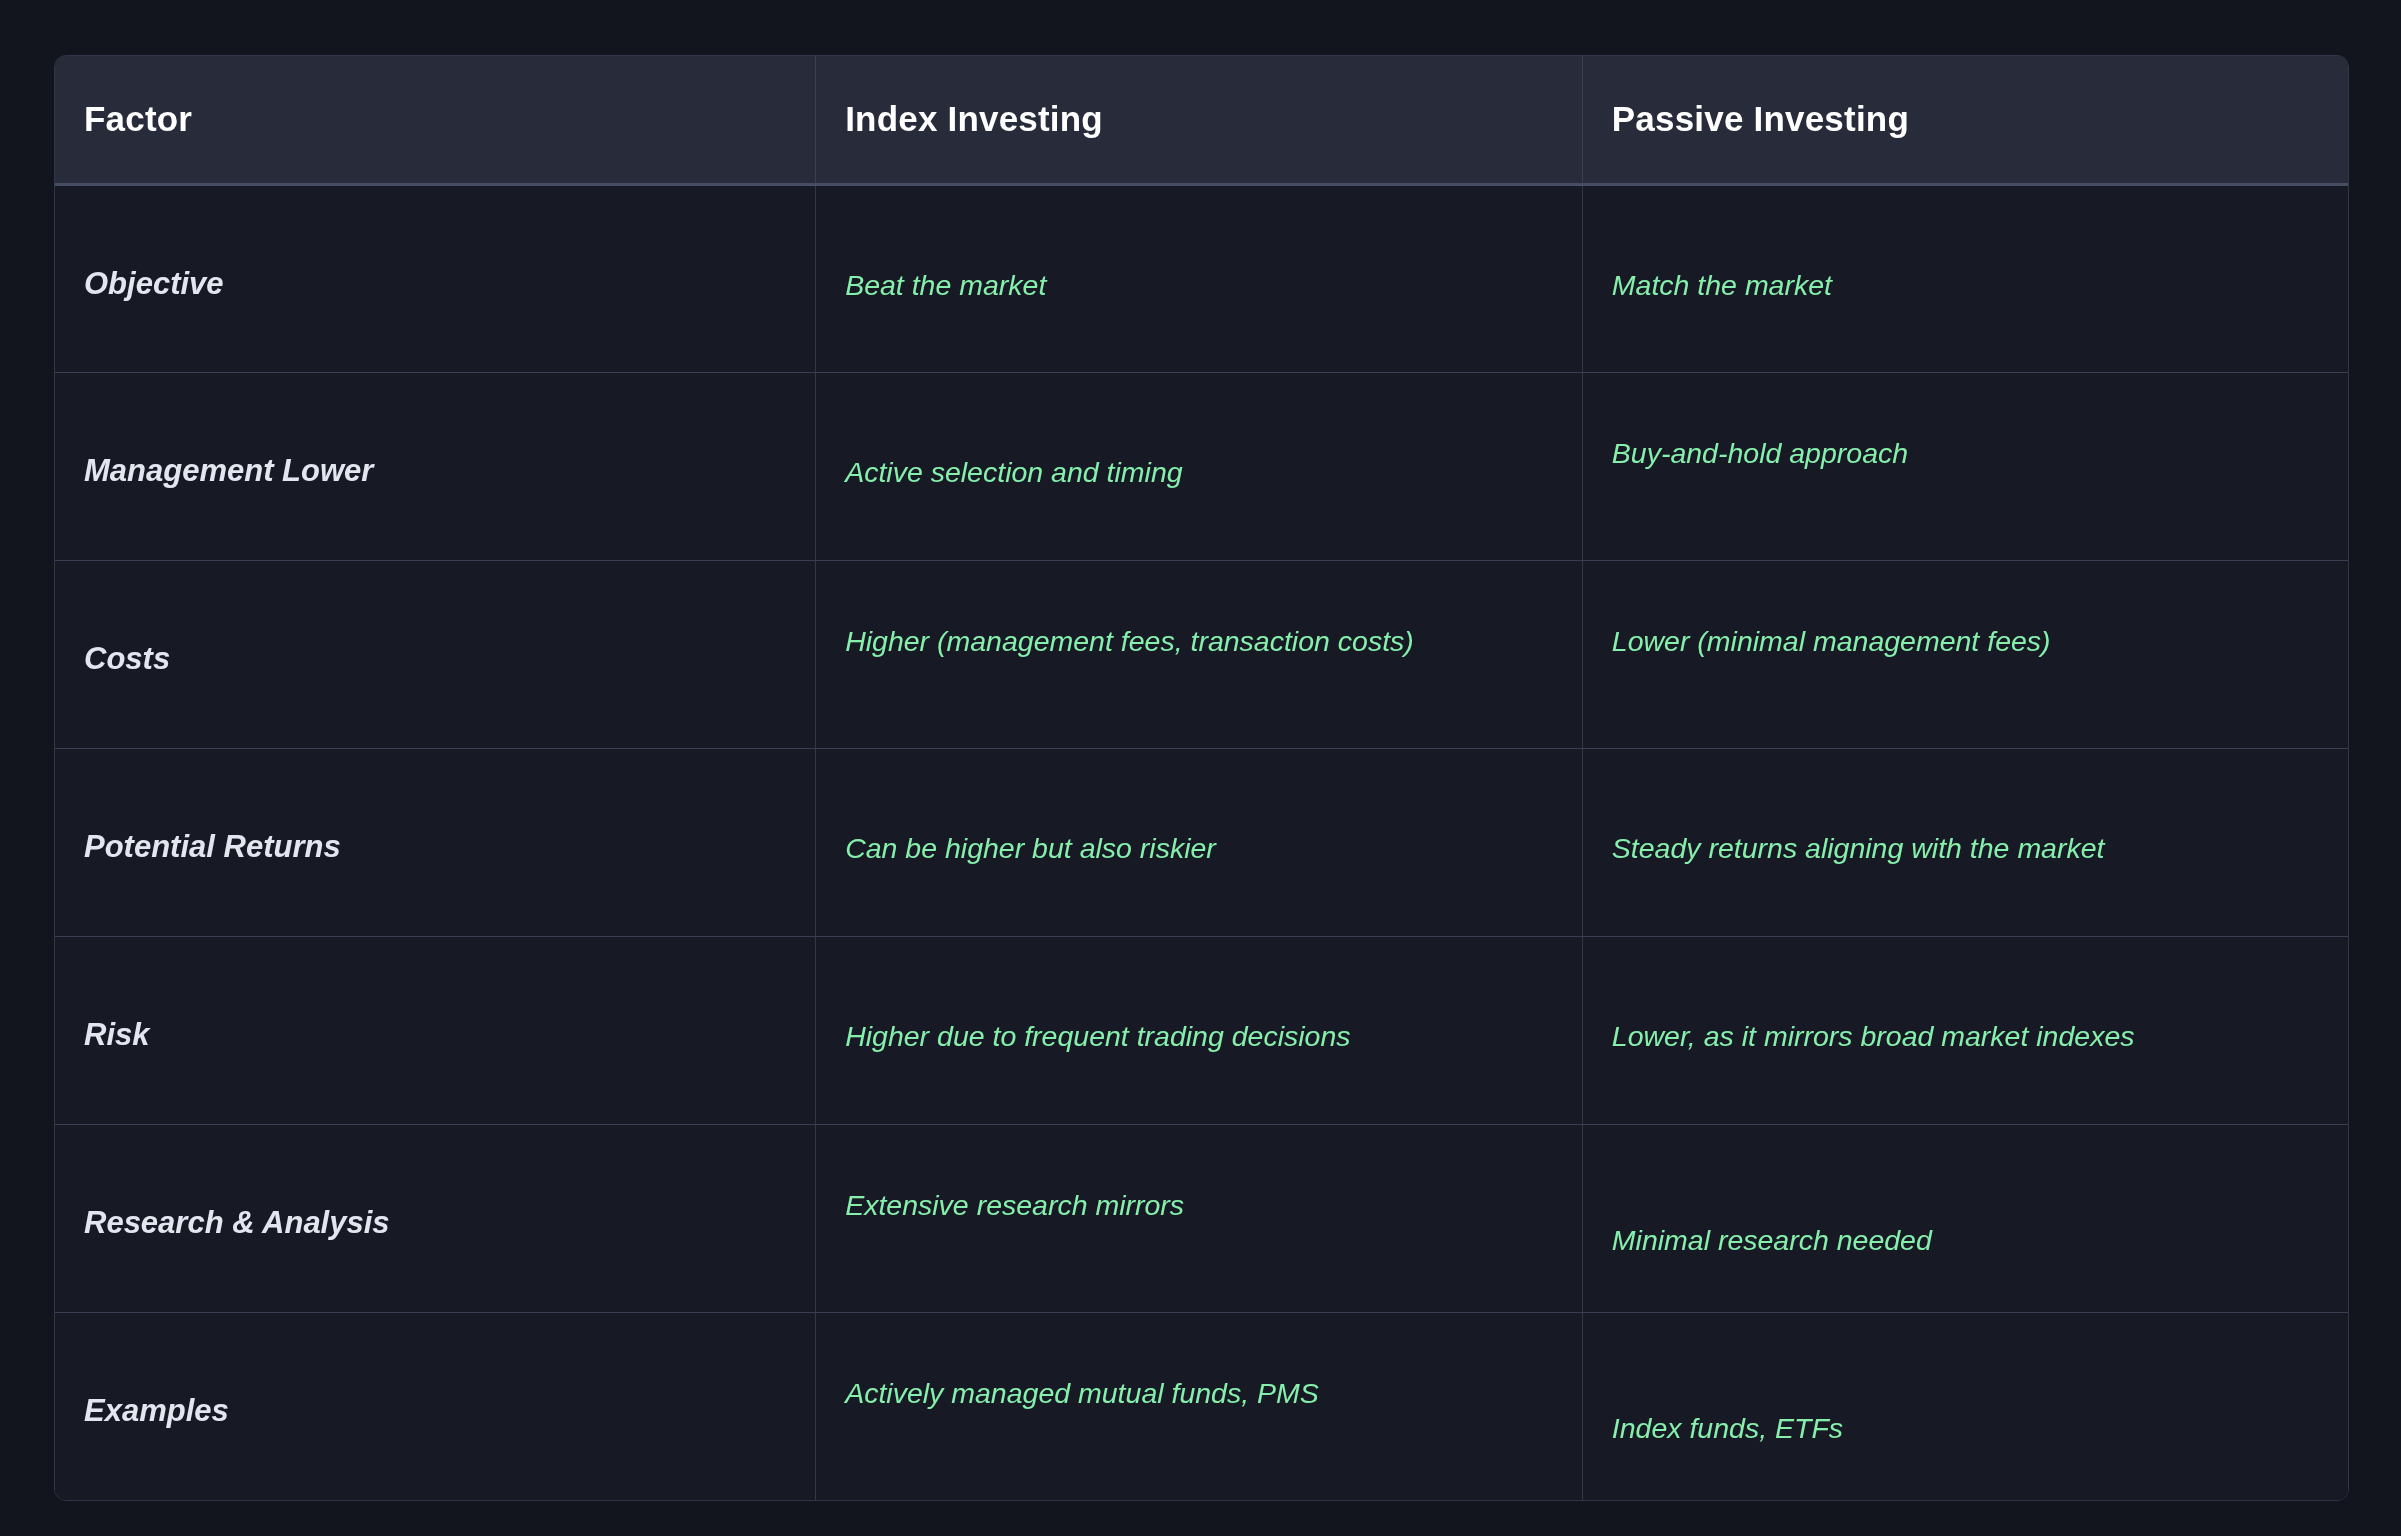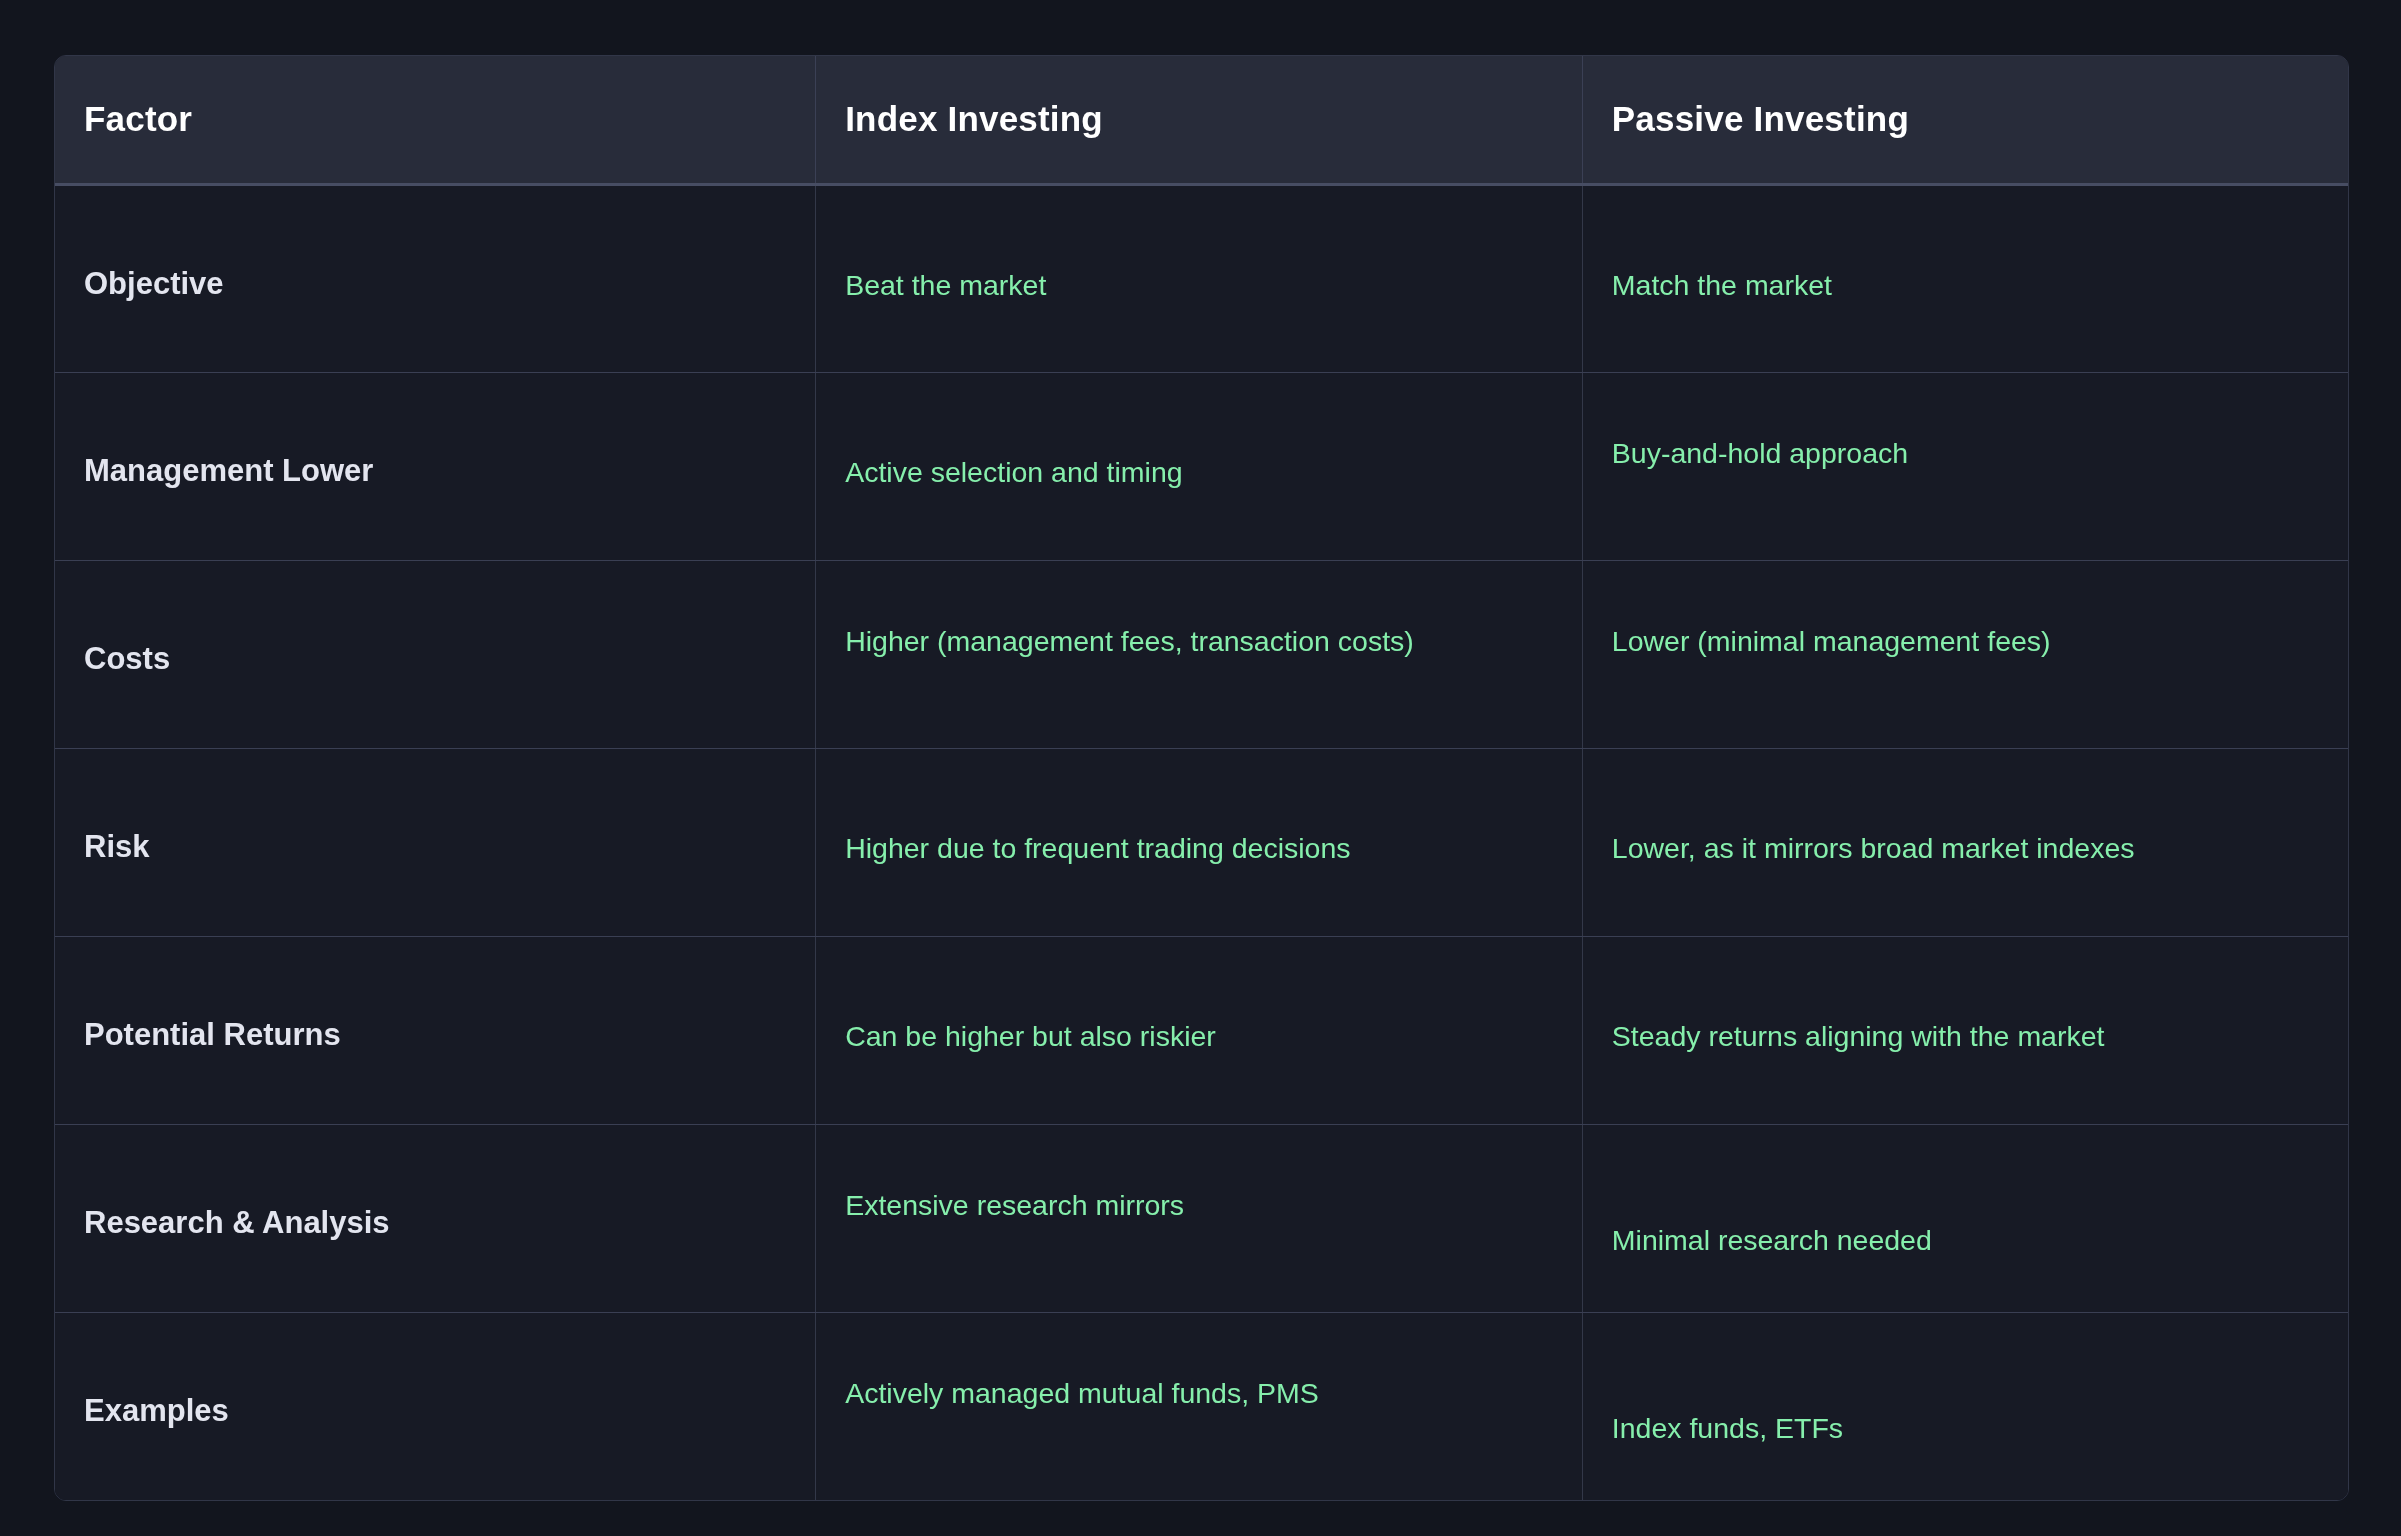--- a/index.html
+++ b/index.html
@@ -65,20 +65,21 @@
     letter-spacing: 0.2px;
     border-right: 1.7px solid #3b4055;
     border-bottom: 3.5px solid #474d63;
     box-sizing: border-box;
   }
   thead th.last-col { border-right: none; }
 
   
   tbody tr.data-row {
     background: #171a25;
+    font-style: italic;
   }
   tbody td {
     background: #171a25;
     vertical-align: top;
     border-right: 1.7px solid #333849;
     border-bottom: 1.7px solid #3a3f53;
     padding: 0;
     box-sizing: border-box;
     height: 188px;
   }
@@ -161,38 +162,38 @@
             </td>
             <td>
               <span class="cell-inner value-text offset-high">Higher (management fees, transaction costs)</span>
             </td>
             <td class="last-col">
               <span class="cell-inner value-text offset-high">Lower (minimal management fees)</span>
             </td>
           </tr>
           <tr class="data-row">
             <td>
+              <span class="cell-inner factor-label">Potential Returns</span>
+            </td>
+            <td>
+              <span class="cell-inner value-text ">Can be higher but also riskier</span>
+            </td>
+            <td class="last-col">
+              <span class="cell-inner value-text ">Steady returns aligning with the market</span>
+            </td>
+          </tr>
+          <tr class="data-row">
+            <td>
               <span class="cell-inner factor-label">Risk</span>
             </td>
             <td>
               <span class="cell-inner value-text ">Higher due to frequent trading decisions</span>
             </td>
             <td class="last-col">
               <span class="cell-inner value-text ">Lower, as it mirrors broad market indexes</span>
-            </td>
-          </tr>
-          <tr class="data-row">
-            <td>
-              <span class="cell-inner factor-label">Potential Returns</span>
-            </td>
-            <td>
-              <span class="cell-inner value-text ">Can be higher but also riskier</span>
-            </td>
-            <td class="last-col">
-              <span class="cell-inner value-text ">Steady returns aligning with the market</span>
             </td>
           </tr>
           <tr class="data-row">
             <td>
               <span class="cell-inner factor-label">Research &amp; Analysis</span>
             </td>
             <td>
               <span class="cell-inner value-text offset-high">Extensive research mirrors</span>
             </td>
             <td class="last-col">

